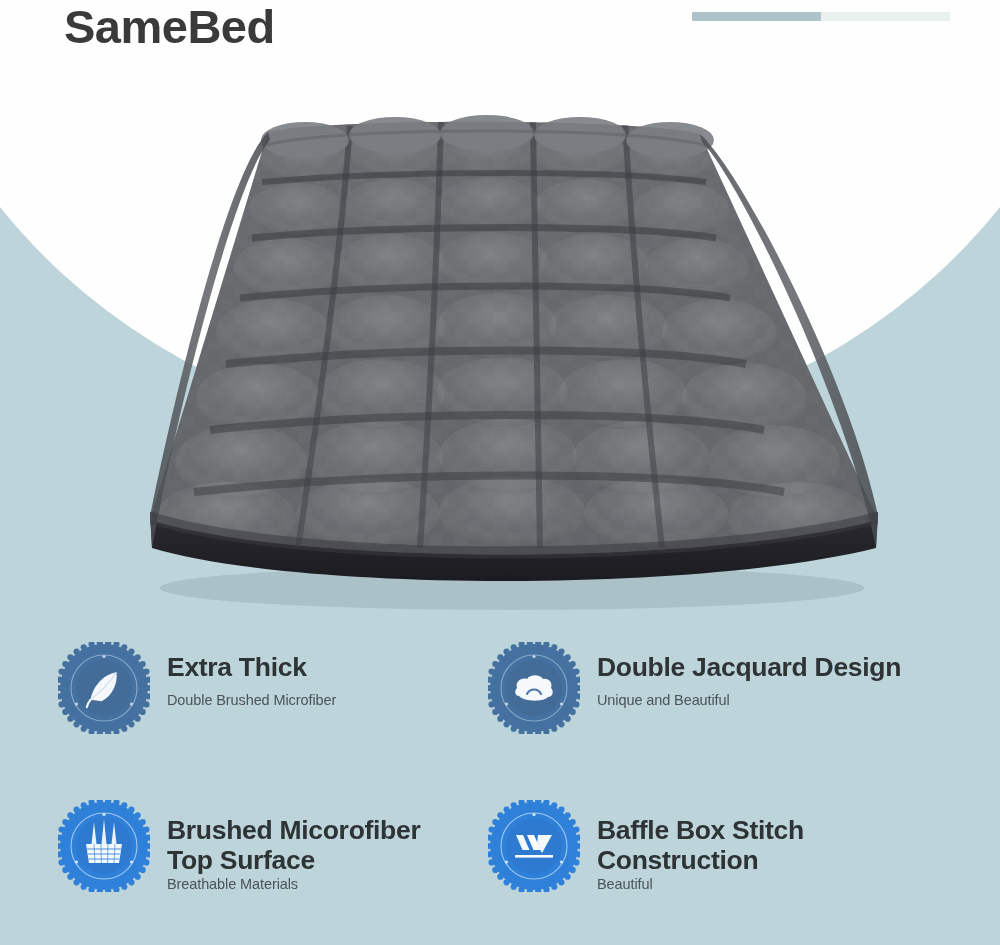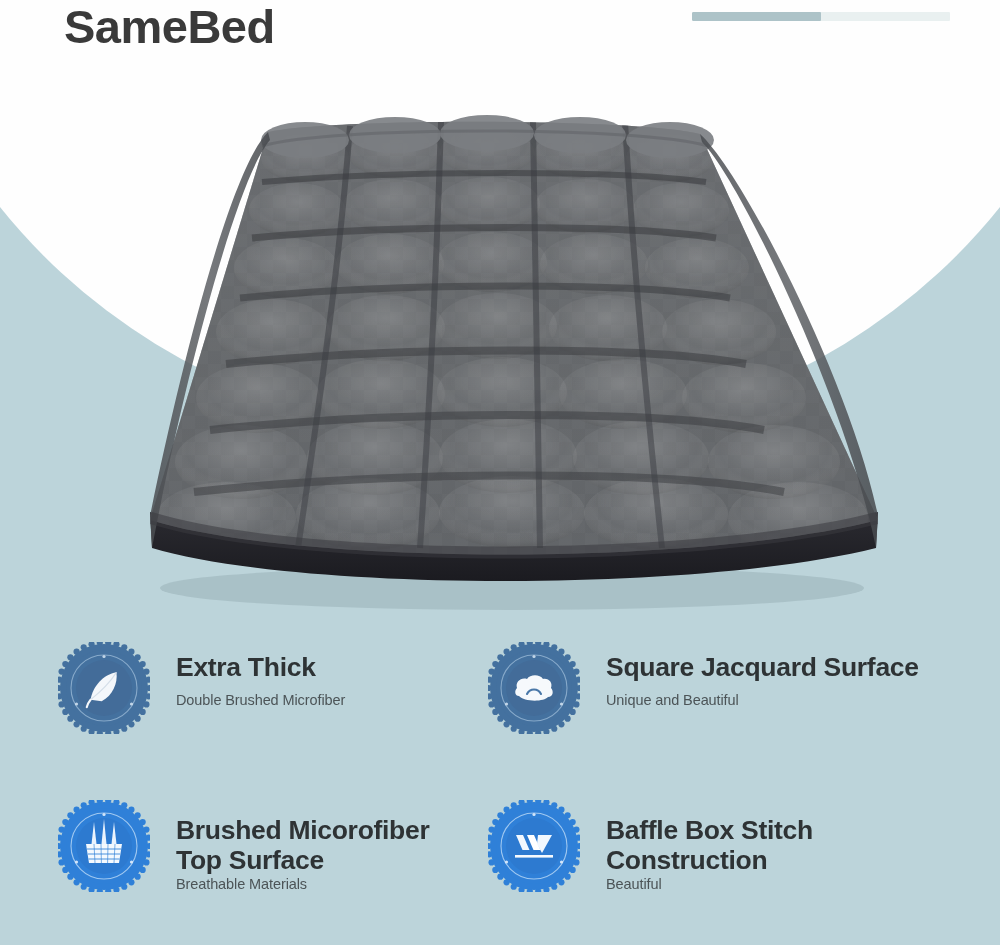--- a/index.html
+++ b/index.html
@@ -93,21 +93,21 @@
     display: grid;
     grid-template-columns: 430px 470px;
     grid-template-rows: 128px 128px;
     padding-left: 58px;
     column-gap: 0px;
   }
 
   .feature {
     display: flex;
     align-items: flex-start;
-    gap: 26px;
+    gap: 17px;
   }
   .feature-row2 { align-items: flex-end; }
 
   .badge {
     flex: 0 0 auto;
     width: 92px;
     height: 92px;
     position: relative;
     margin-top: 6px;
   }
@@ -413,21 +413,21 @@
 
           <g transform="translate(46,48)">
             <path d="M -15,6 C -19,6 -20,1 -17,-2 C -19,-8 -13,-13 -7,-11
                      C -4,-16 6,-16 9,-11 C 15,-12 19,-7 17,-2
                      C 20,1 19,7 14,7 C 10,12 -10,12 -15,6 Z" fill="#f6f9fc"></path>
             <path d="M -7,4 C -4,-2 4,-2 7,4" fill="none" stroke="#4a78a8" stroke-width="2.1" stroke-linecap="round"></path>
           </g>
         </svg>
       </div>
       <div class="feature-text">
-        <div class="feature-title">Square Jacquard Surface</div>
+        <div class="feature-title">Double Jacquard Design</div>
         <div class="feature-sub">Unique and Beautiful</div>
       </div>
     </div>
 
     <div class="feature feature-row2">
       <div class="badge">
         <svg width="92" height="92" viewBox="0 0 92 92">
             <g>
               <circle cx="91.50" cy="46.00" r="3.1" fill="#2f80d8"></circle>
               <circle cx="90.73" cy="54.36" r="3.1" fill="#2f80d8"></circle>

